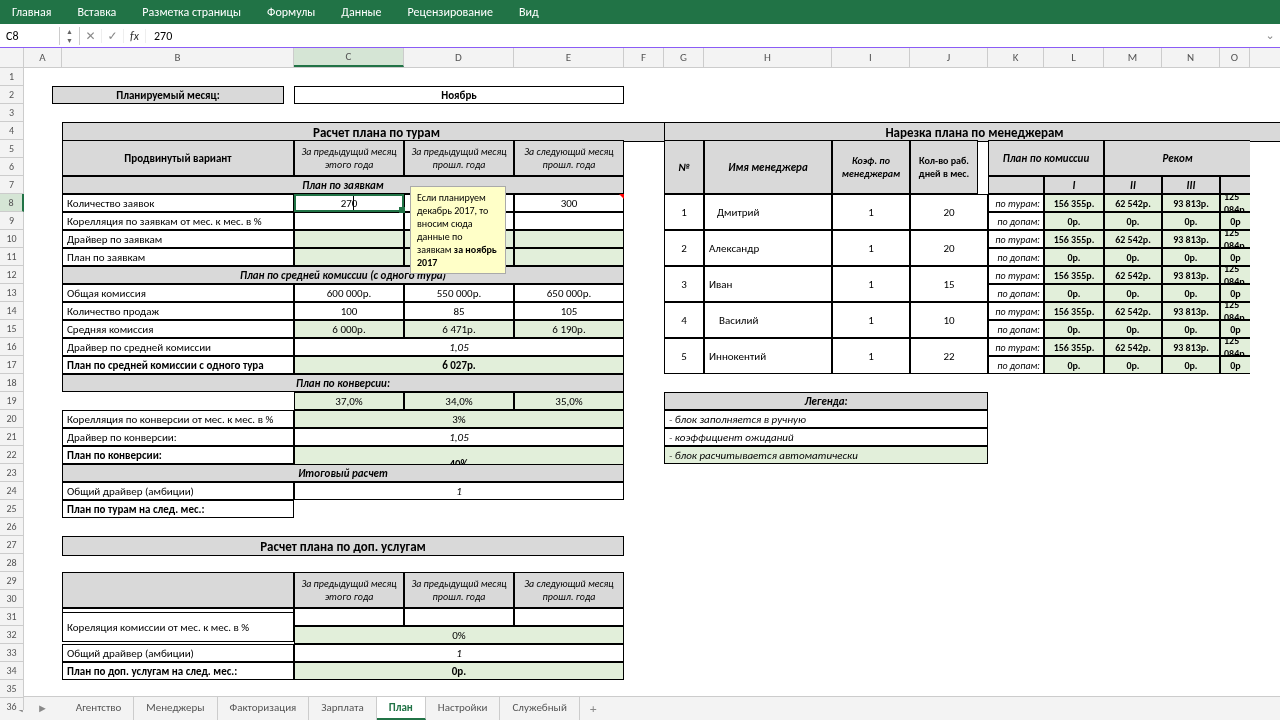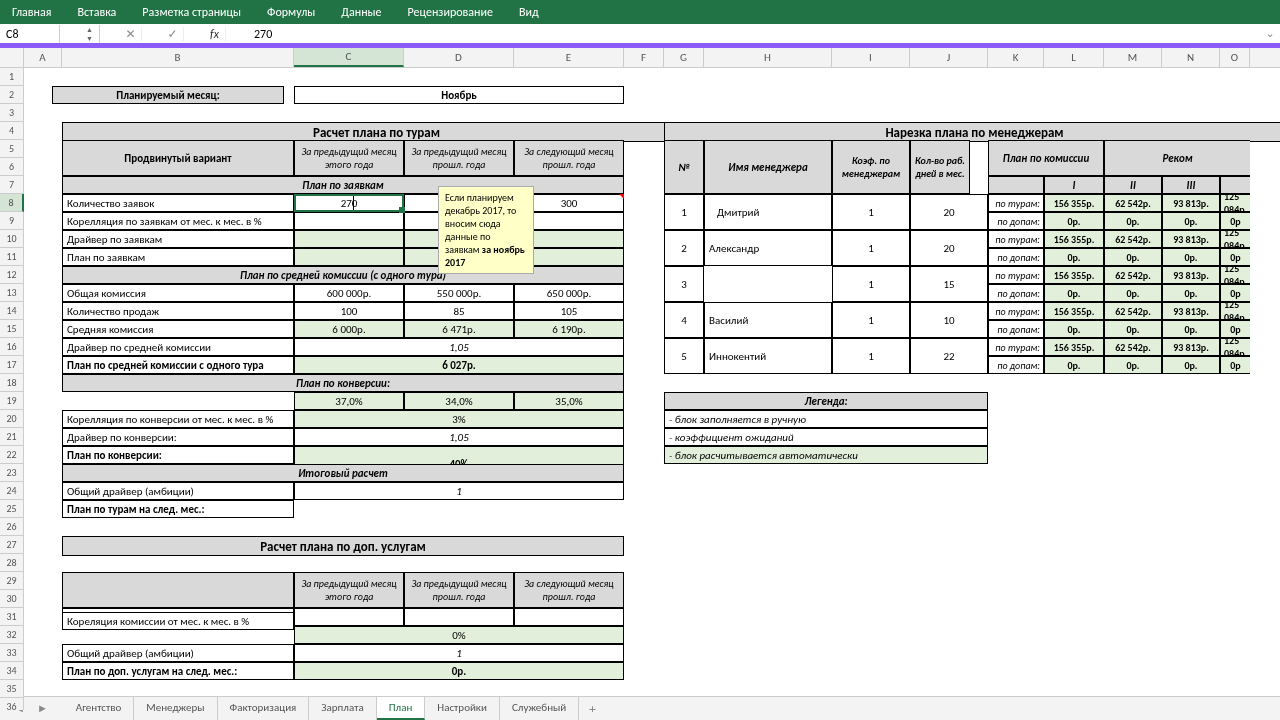--- a/index.html
+++ b/index.html
@@ -1,21 +1,21 @@
 <!DOCTYPE html>
 <html><head>
 <meta charset="utf-8">
 <style>
 * { margin: 0; padding: 0; box-sizing: border-box; }
 body { font-family: Calibri, Arial, sans-serif; font-size: 11px; background: #fff; overflow: hidden; user-select: none; }
 
 .ribbon-tabs { background: #217346; color: #fff; height: 24px; display: flex; align-items: center; padding: 0 8px; gap: 18px; font-size: 12px; }
 .ribbon-tab { cursor: pointer; padding: 2px 4px; }
 
-.formula-bar { display: flex; align-items: center; border-bottom: 5px solid #8b5cf6; height: 24px; background: #fff; gap: 20px; }
+.formula-bar { display: flex; align-items: center; border-bottom: 1px solid #8b5cf6; height: 24px; background: #fff; }
 .name-box { width: 60px; border-right: 1px solid #ccc; padding: 2px 6px; text-align: left; font-size: 12px; }
 .name-arrow { width: 20px; border-right: 1px solid #ccc; display: flex; flex-direction: column; align-items: center; justify-content: center; font-size: 7px; color: #666; }
 .fx-cancel, .fx-confirm, .fx-icon { width: 22px; text-align: center; color: #888; border-right: 1px solid #eee; font-size: 12px; }
 .fx-label { font-style: italic; font-size: 12px; color: #333; padding: 0 4px; }
 .formula-input { flex: 1; padding: 2px 8px; font-size: 12px; }
 .formula-expand { width: 20px; text-align: center; color: #888; }
 
 .sheet-area { position: relative; height: 662px; overflow: hidden; }
 
 .col-headers { display: flex; height: 20px; border-bottom: 1px solid #ccc; background: #f3f3f3; position: absolute; top: 0; left: 0; right: 0; z-index: 5; }
@@ -27,24 +27,24 @@
 .row-h { height: 18px; border-bottom: 1px solid #ccc; border-right: 1px solid #ccc; display: flex; align-items: center; justify-content: center; color: #555; font-size: 10px; }
 .row-h.sel { background: #d5e5d5; border-right: 2px solid #217346; }
 
 .cells { position: absolute; top: 20px; left: 24px; right: 0; bottom: 0; }
 
 .box { position: absolute; border: 1px solid #000; background: #fff; display: flex; align-items: center; justify-content: center; padding: 1px 3px; }
 
 .sheet-tabs { position: fixed; bottom: 0; left: 0; right: 0; height: 24px; background: #f3f3f3; border-top: 1px solid #ccc; display: flex; align-items: center; padding: 0 8px; gap: 0; }
 .nav-arrow { padding: 0 6px; color: #888; font-size: 11px; }
 .tab { padding: 4px 12px; border-right: 1px solid #ccc; font-size: 11px; color: #555; cursor: pointer; }
-.tab.active { background: #fff; color: #217346; font-weight: normal; border-bottom: 2px solid #217346; }
+.tab.active { background: #fff; color: #217346; font-weight: bold; border-bottom: 2px solid #217346; }
 .tab-add { padding: 4px 10px; color: #888; font-size: 13px; }
 
-.comment { position: absolute; background: #ffffc8; border: 1px solid #aaa; padding: 4px 6px; font-size: 10px; line-height: 1.3; z-index: 20; margin-left: 28px; }
+.comment { position: absolute; background: #ffffc8; border: 1px solid #aaa; padding: 4px 6px; font-size: 10px; line-height: 1.3; z-index: 20; }
 .active-cell { position: absolute; border: 2px solid #217346; z-index: 15; pointer-events: none; }
 .active-cell::after { content: ''; position: absolute; right: -3px; bottom: -3px; width: 6px; height: 6px; background: #217346; }
 .red-tri { position: absolute; width: 0; height: 0; border-top: 5px solid red; border-left: 5px solid transparent; z-index: 10; }
 </style>
 </head>
 <body>
 
 <div class="ribbon-tabs">
   <span class="ribbon-tab">Главная</span>
   <span class="ribbon-tab">Вставка</span>
@@ -186,30 +186,30 @@
       <div class="box" style="left: 38px; top: 432px; width: 232px; height: 18px;;justify-content:flex-start;padding-left:4px;font-weight:bold">План по турам на след. мес.:</div>
       <div class="box" style="left: 38px; top: 468px; width: 562px; height: 20px;;background:#d9d9d9;font-weight:bold;font-size:13px">Расчет плана по доп. услугам</div>
       <div class="box" style="left: 38px; top: 504px; width: 232px; height: 36px;;background:#d9d9d9"></div>
       <div class="box" style="left: 270px; top: 504px; width: 110px; height: 36px;;background:#d9d9d9;font-style:italic;font-size:10px;text-align:center">За предыдущий месяц этого года</div>
       <div class="box" style="left: 380px; top: 504px; width: 110px; height: 36px;;background:#d9d9d9;font-style:italic;font-size:10px;text-align:center">За предыдущий месяц прошл. года</div>
       <div class="box" style="left: 490px; top: 504px; width: 110px; height: 36px;;background:#d9d9d9;font-style:italic;font-size:10px;text-align:center">За следующий месяц прошл. года</div>
       <div class="box" style="left: 38px; top: 540px; width: 232px; height: 18px;;justify-content:flex-start;padding-left:4px">Ваша комиссия по доп. услугам</div>
       <div class="box" style="left: 270px; top: 540px; width: 110px; height: 18px;"></div>
       <div class="box" style="left: 380px; top: 540px; width: 110px; height: 18px;"></div>
       <div class="box" style="left: 490px; top: 540px; width: 110px; height: 18px;"></div>
-      <div class="box" style="left: 38px; top: 544px; width: 232px; height: 18px;;justify-content:flex-start;padding-left:4px">Кореляция комиссии от мес. к мес. в %</div>
+      <div class="box" style="left: 38px; top: 544px; width: 232px; height: 30px;;justify-content:flex-start;padding-left:4px">Кореляция комиссии от мес. к мес. в %</div>
       <div class="box" style="left: 270px; top: 558px; width: 330px; height: 18px;;justify-content:center;background:#e2efda">0%</div>
       <div class="box" style="left: 38px; top: 576px; width: 232px; height: 18px;;justify-content:flex-start;padding-left:4px">Общий драйвер (амбиции)</div>
       <div class="box" style="left: 270px; top: 576px; width: 330px; height: 18px;;justify-content:center;font-style:italic">1</div>
       <div class="box" style="left: 38px; top: 594px; width: 232px; height: 18px;;justify-content:flex-start;padding-left:4px;font-weight:bold">План по доп. услугам на след. мес.:</div>
       <div class="box" style="left: 270px; top: 594px; width: 330px; height: 18px;;justify-content:center;font-weight:bold;background:#e2efda">0р.</div>
       <div class="box" style="left: 640px; top: 72px; width: 40px; height: 54px;;background:#d9d9d9;font-weight:bold;font-style:italic">№</div>
       <div class="box" style="left: 680px; top: 72px; width: 128px; height: 54px;;background:#d9d9d9;font-weight:bold;font-style:italic">Имя менеджера</div>
       <div class="box" style="left: 808px; top: 72px; width: 78px; height: 54px;;background:#d9d9d9;font-weight:bold;font-style:italic;font-size:10px;text-align:center">Коэф. по менеджерам</div>
-      <div class="box" style="left: 886px; top: 72px; width: 60px; height: 54px;;background:#d9d9d9;font-weight:bold;font-style:italic;font-size:10px;text-align:center">Кол-во раб. дней в мес.</div>
+      <div class="box" style="left: 886px; top: 72px; width: 68px; height: 54px;;background:#d9d9d9;font-weight:bold;font-size:10px;text-align:center">Кол-во раб. дней в мес.</div>
       <div class="box" style="left: 964px; top: 72px; width: 116px; height: 36px;;background:#d9d9d9;font-weight:bold;font-style:italic">План по комиссии</div>
       <div class="box" style="left: 1080px; top: 72px; width: 146px; height: 36px;;background:#d9d9d9;font-weight:bold;font-style:italic;border-right:none">Реком</div>
       <div class="box" style="left: 964px; top: 108px; width: 56px; height: 18px;;background:#d9d9d9"></div>
       <div class="box" style="left: 1020px; top: 108px; width: 60px; height: 18px;;background:#d9d9d9;font-weight:bold;font-style:italic">I</div>
       <div class="box" style="left: 1080px; top: 108px; width: 58px; height: 18px;;background:#d9d9d9;font-weight:bold;font-style:italic">II</div>
       <div class="box" style="left: 1138px; top: 108px; width: 58px; height: 18px;;background:#d9d9d9;font-weight:bold;font-style:italic">III</div>
       <div class="box" style="left: 1196px; top: 108px; width: 30px; height: 18px;;background:#d9d9d9;border-right:none"></div>
       <div class="box" style="left: 640px; top: 126px; width: 40px; height: 36px;;justify-content:center">1</div>
       <div class="box" style="left: 680px; top: 126px; width: 128px; height: 36px;;justify-content:flex-start;padding-left:12px">Дмитрий</div>
       <div class="box" style="left: 808px; top: 126px; width: 78px; height: 36px;;justify-content:center">1</div>
@@ -232,34 +232,35 @@
       <div class="box" style="left: 964px; top: 180px; width: 56px; height: 18px;;font-style:italic;font-size:10px;justify-content:flex-end">по допам:</div>
       <div class="box" style="left: 1020px; top: 162px; width: 60px; height: 18px;;background:#e2efda;font-weight:bold;font-size:10px">156 355р.</div>
       <div class="box" style="left: 1020px; top: 180px; width: 60px; height: 18px;;background:#e2efda;font-weight:bold;font-size:10px">0р.</div>
       <div class="box" style="left: 1080px; top: 162px; width: 58px; height: 18px;;background:#e2efda;font-weight:bold;font-size:10px">62 542р.</div>
       <div class="box" style="left: 1080px; top: 180px; width: 58px; height: 18px;;background:#e2efda;font-weight:bold;font-size:10px">0р.</div>
       <div class="box" style="left: 1138px; top: 162px; width: 58px; height: 18px;;background:#e2efda;font-weight:bold;font-size:10px">93 813р.</div>
       <div class="box" style="left: 1138px; top: 180px; width: 58px; height: 18px;;background:#e2efda;font-weight:bold;font-size:10px">0р.</div>
       <div class="box" style="left: 1196px; top: 162px; width: 30px; height: 18px;;background:#e2efda;font-weight:bold;font-size:10px;border-right:none">125 084р</div>
       <div class="box" style="left: 1196px; top: 180px; width: 30px; height: 18px;;background:#e2efda;font-weight:bold;font-size:10px;border-right:none">0р</div>
       <div class="box" style="left: 640px; top: 198px; width: 40px; height: 36px;;justify-content:center">3</div>
+      <div class="box" style="left: 680px; top: 198px; width: 128px; height: 36px;;justify-content:flex-start;padding-left:4px">Иван</div>
       <div class="box" style="left: 808px; top: 198px; width: 78px; height: 36px;;justify-content:center">1</div>
       <div class="box" style="left: 886px; top: 198px; width: 78px; height: 36px;;justify-content:center">15</div>
       <div class="box" style="left: 964px; top: 198px; width: 56px; height: 18px;;font-style:italic;font-size:10px;justify-content:flex-end">по турам:</div>
       <div class="box" style="left: 964px; top: 216px; width: 56px; height: 18px;;font-style:italic;font-size:10px;justify-content:flex-end">по допам:</div>
       <div class="box" style="left: 1020px; top: 198px; width: 60px; height: 18px;;background:#e2efda;font-weight:bold;font-size:10px">156 355р.</div>
       <div class="box" style="left: 1020px; top: 216px; width: 60px; height: 18px;;background:#e2efda;font-weight:bold;font-size:10px">0р.</div>
       <div class="box" style="left: 1080px; top: 198px; width: 58px; height: 18px;;background:#e2efda;font-weight:bold;font-size:10px">62 542р.</div>
       <div class="box" style="left: 1080px; top: 216px; width: 58px; height: 18px;;background:#e2efda;font-weight:bold;font-size:10px">0р.</div>
       <div class="box" style="left: 1138px; top: 198px; width: 58px; height: 18px;;background:#e2efda;font-weight:bold;font-size:10px">93 813р.</div>
       <div class="box" style="left: 1138px; top: 216px; width: 58px; height: 18px;;background:#e2efda;font-weight:bold;font-size:10px">0р.</div>
       <div class="box" style="left: 1196px; top: 198px; width: 30px; height: 18px;;background:#e2efda;font-weight:bold;font-size:10px;border-right:none">125 084р</div>
       <div class="box" style="left: 1196px; top: 216px; width: 30px; height: 18px;;background:#e2efda;font-weight:bold;font-size:10px;border-right:none">0р</div>
       <div class="box" style="left: 640px; top: 234px; width: 40px; height: 36px;;justify-content:center">4</div>
-      <div class="box" style="left: 680px; top: 234px; width: 128px; height: 36px;;justify-content:flex-start;padding-left:4px">Василий</div>
+      <div class="box" style="left: 680px; top: 234px; width: 128px; height: 36px;;justify-content:flex-start;padding-left:14px">Василий</div>
       <div class="box" style="left: 808px; top: 234px; width: 78px; height: 36px;;justify-content:center">1</div>
       <div class="box" style="left: 886px; top: 234px; width: 78px; height: 36px;;justify-content:center">10</div>
       <div class="box" style="left: 964px; top: 234px; width: 56px; height: 18px;;font-style:italic;font-size:10px;justify-content:flex-end">по турам:</div>
       <div class="box" style="left: 964px; top: 252px; width: 56px; height: 18px;;font-style:italic;font-size:10px;justify-content:flex-end">по допам:</div>
       <div class="box" style="left: 1020px; top: 234px; width: 60px; height: 18px;;background:#e2efda;font-weight:bold;font-size:10px">156 355р.</div>
       <div class="box" style="left: 1020px; top: 252px; width: 60px; height: 18px;;background:#e2efda;font-weight:bold;font-size:10px">0р.</div>
       <div class="box" style="left: 1080px; top: 234px; width: 58px; height: 18px;;background:#e2efda;font-weight:bold;font-size:10px">62 542р.</div>
       <div class="box" style="left: 1080px; top: 252px; width: 58px; height: 18px;;background:#e2efda;font-weight:bold;font-size:10px">0р.</div>
       <div class="box" style="left: 1138px; top: 234px; width: 58px; height: 18px;;background:#e2efda;font-weight:bold;font-size:10px">93 813р.</div>
       <div class="box" style="left: 1138px; top: 252px; width: 58px; height: 18px;;background:#e2efda;font-weight:bold;font-size:10px">0р.</div>

